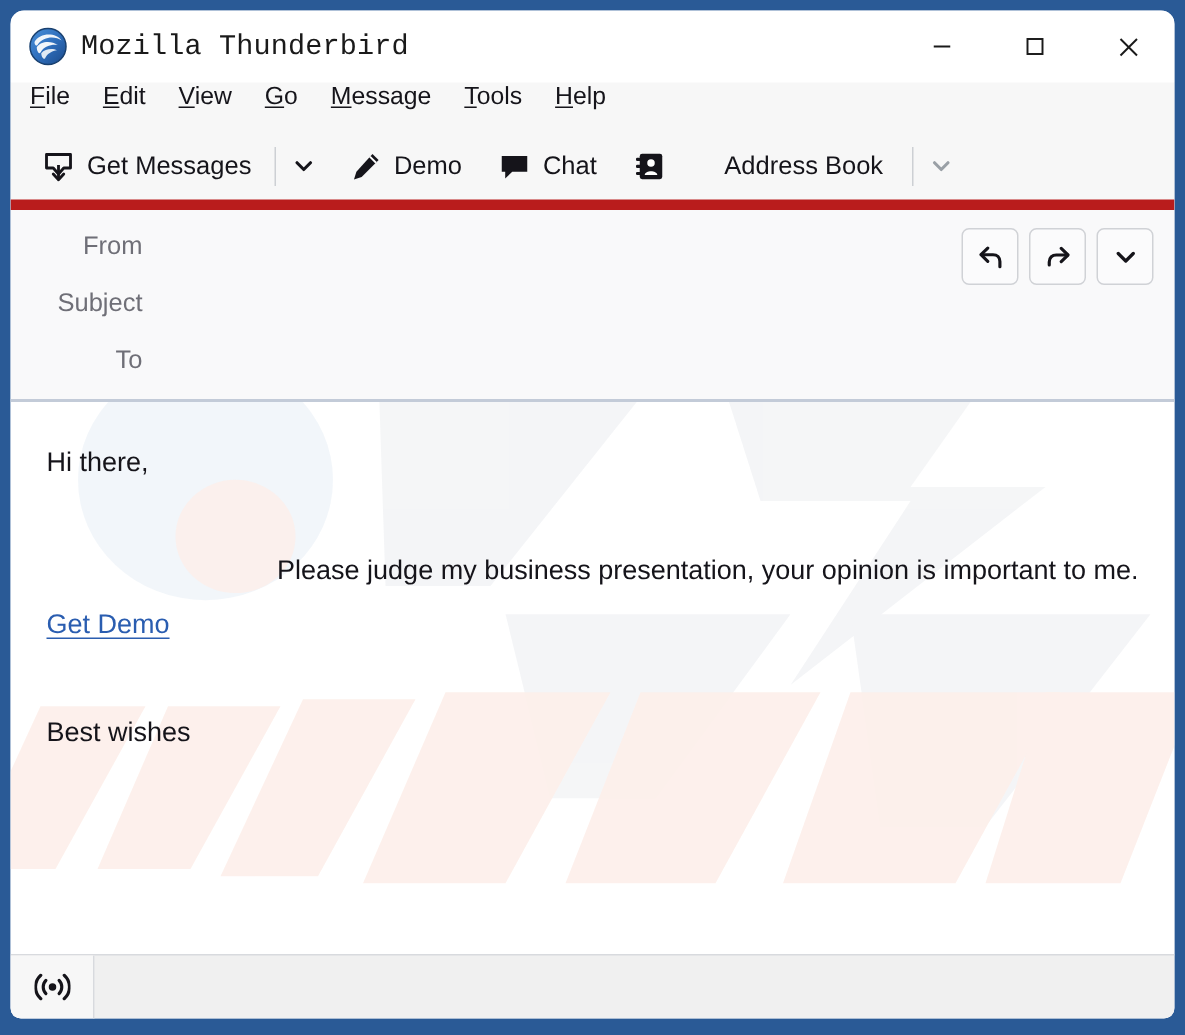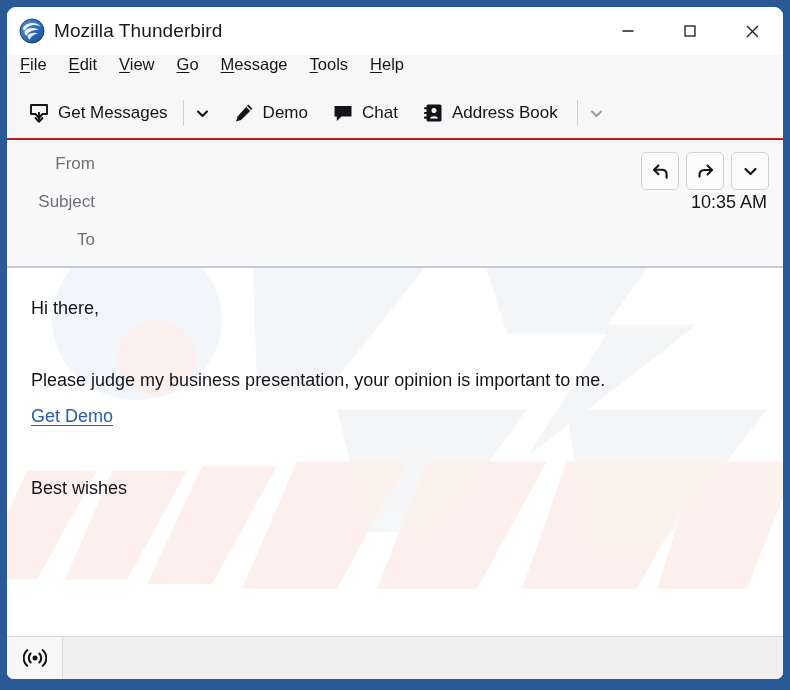--- a/index.html
+++ b/index.html
@@ -37,20 +37,21 @@
 
   
   #title-bar {
     height: 48px;
     flex: 0 0 48px;
     background: #ffffff;
     display: flex;
     align-items: center;
     padding-left: 12px;
     box-sizing: border-box;
+    font-family: Liberation Mono, monospace;
   }
   #app-logo {
     width: 26px; height: 26px;
     flex: 0 0 26px;
     margin-right: 9px;
     position: relative;
   }
   #title-text {
     font-size: 19px;
     color: #1a1a1a;
@@ -93,21 +94,21 @@
   .menu-item .ak {
     text-decoration: underline;
     text-underline-offset: 1.5px;
   }
 
   
   #main-toolbar {
     height: 52px;
     flex: 0 0 52px;
     background: #f7f7f7;
-    border-bottom: 2px solid #b91c1c;
+    border-bottom: 7px solid #b91c1c;
     display: flex;
     align-items: center;
     padding-left: 12px;
     box-sizing: border-box;
   }
   .tb-btn {
     display: flex;
     align-items: center;
     height: 38px;
     padding: 0 9px;
@@ -147,20 +148,21 @@
     background: #f9f9fa;
     border-bottom: 2px solid #c3cbd8;
     position: relative;
     padding: 12px 16px 0 0;
     box-sizing: border-box;
   }
   .hdr-row {
     display: flex;
     align-items: flex-start;
     height: 38px;
+    flex-direction: column;
   }
   .hdr-label {
     width: 88px;
     flex: 0 0 88px;
     text-align: right;
     font-size: 17px;
     color: #6f6f77;
     padding-top: 2px;
   }
   .hdr-value {
@@ -211,21 +213,21 @@
     user-select: none;
   }
   #body-content {
     position: relative;
     padding: 22px 24px 0 24px;
     font-size: 18px;
     line-height: 36px;
     color: #15141a;
   }
   #body-content p { margin: 0 0 36px 0; }
-  #body-content p.tight { margin-bottom: 0; }
+  #body-content p.tight { margin-bottom: 0; text-align: right; }
   .body-link {
     color: #2a5db0;
     text-decoration: underline;
     text-underline-offset: 3px;
     cursor: default;
   }
 
   
   #status-bar {
     flex: 0 0 42px;
@@ -339,21 +341,21 @@
 
       <div class="tb-btn" style="margin-left:6px;">
         <span class="tb-icon">
           <svg width="22" height="22" viewBox="0 0 22 22">
             <path d="M2.5 4 h17 v10.5 h-10 L4.8 19 v-4.5 H2.5 Z" fill="#15141a"></path>
           </svg>
         </span>
         <span class="tb-label">Chat</span>
       </div>
 
-      <div class="tb-btn" style="margin-left:6px;">
+      <div class="tb-btn" style="margin-left:6px;gap:31px;">
         <span class="tb-icon">
           <svg width="22" height="22" viewBox="0 0 22 22">
             <rect x="4.5" y="2.5" width="15" height="17" rx="1.6" fill="#15141a"></rect>
             <rect x="2" y="5.2" width="3.4" height="2.1" rx="0.8" fill="#15141a"></rect>
             <rect x="2" y="9.9" width="3.4" height="2.1" rx="0.8" fill="#15141a"></rect>
             <rect x="2" y="14.6" width="3.4" height="2.1" rx="0.8" fill="#15141a"></rect>
             <circle cx="12" cy="8.6" r="2.5" fill="#ffffff"></circle>
             <path d="M7.8 16.6 C8.2 13.3, 15.8 13.3, 16.2 16.6 Z" fill="#ffffff"></path>
           </svg>
         </span>

